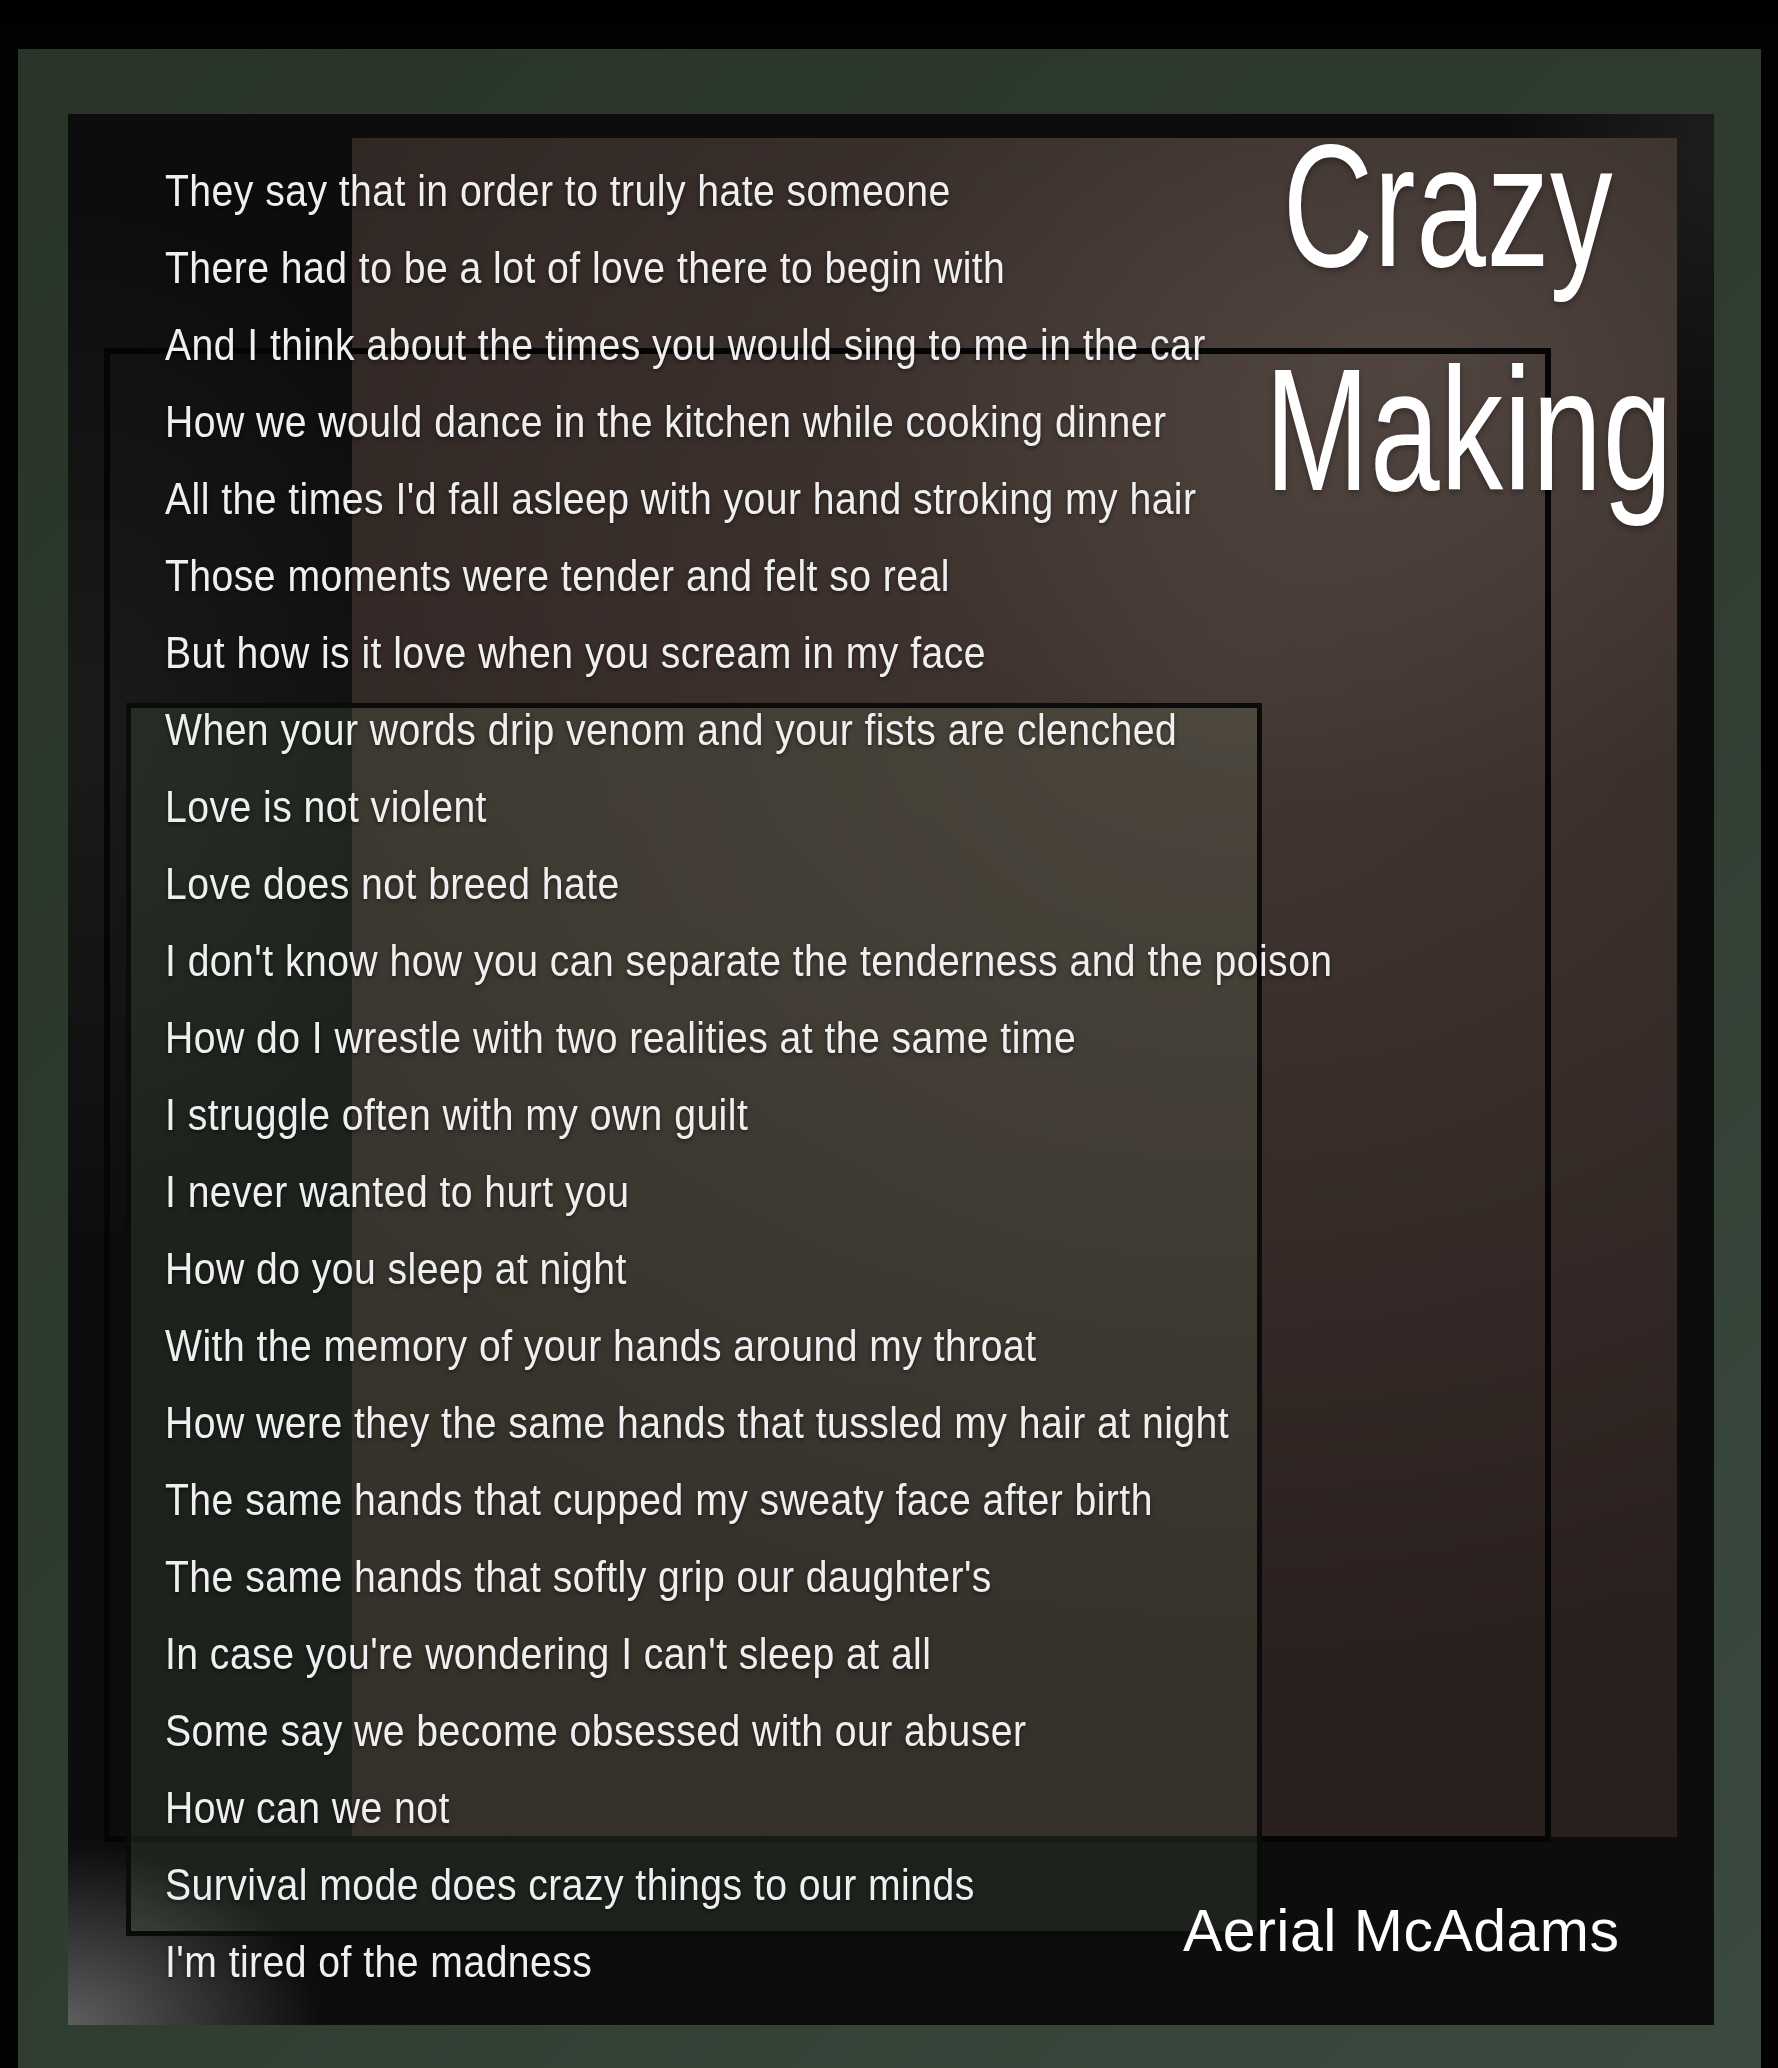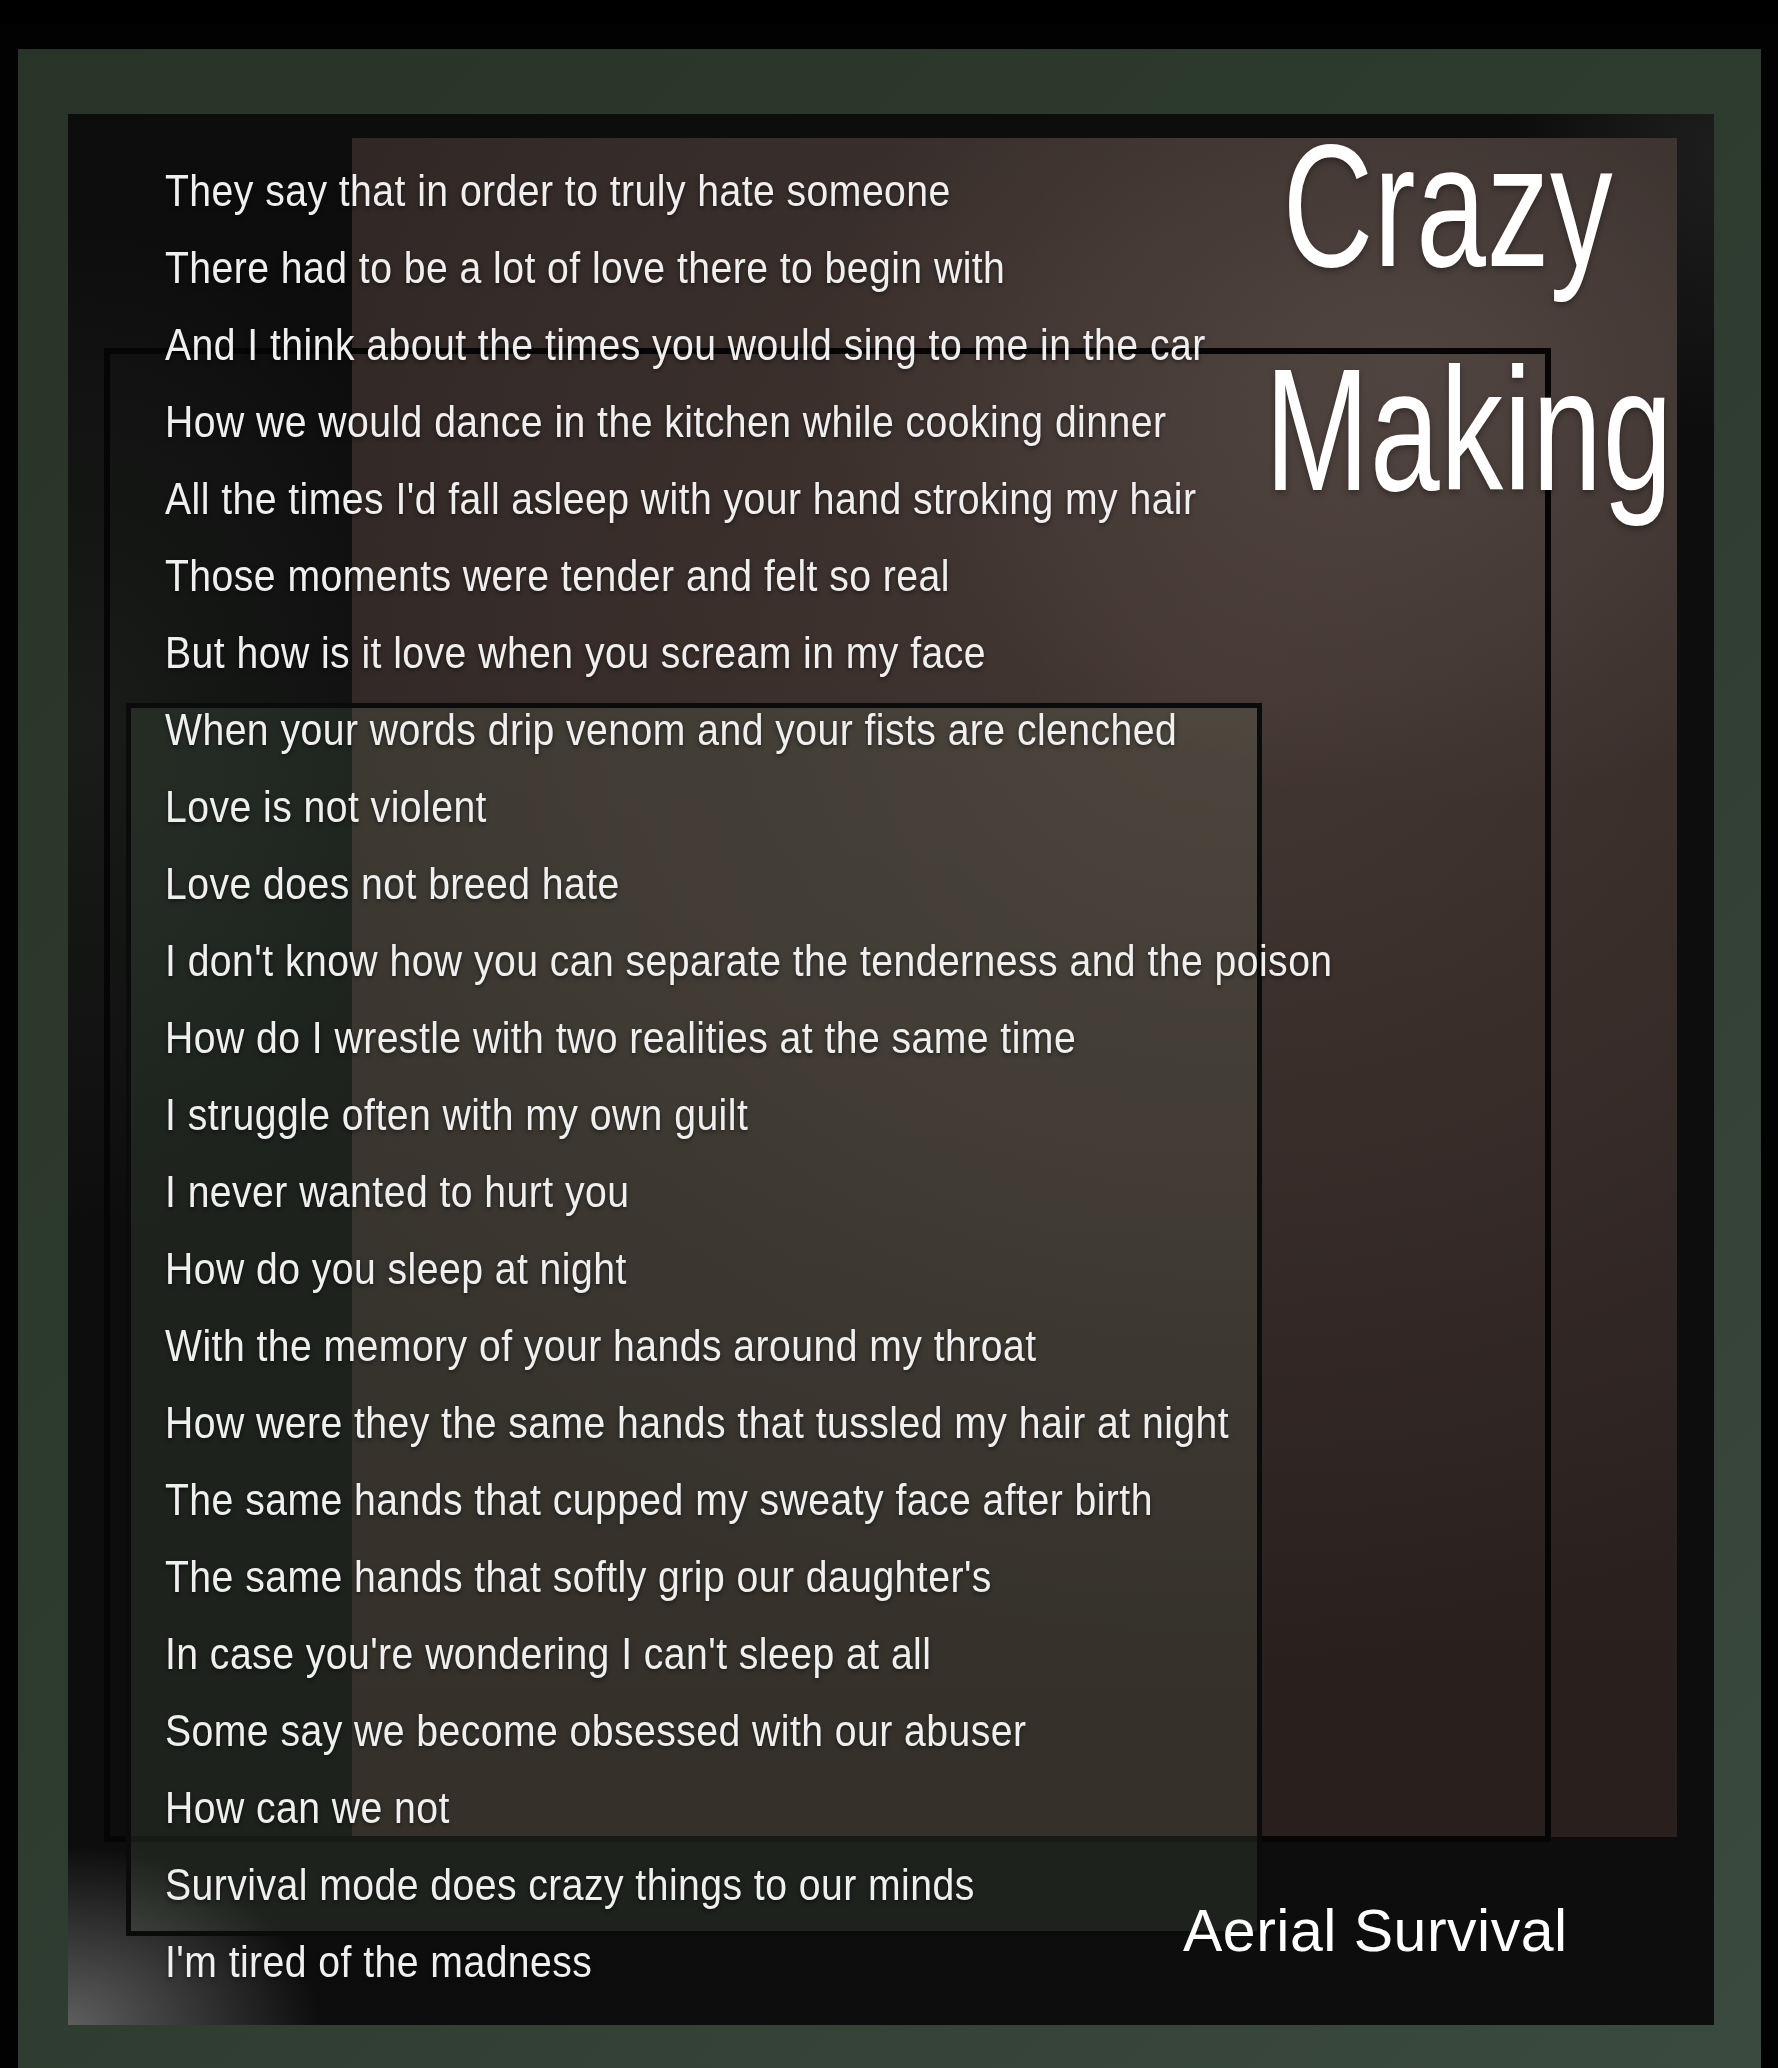--- a/index.html
+++ b/index.html
@@ -127,16 +127,16 @@
       <div class="poem-line">In case you're wondering I can't sleep at all</div>
       <div class="poem-line">Some say we become obsessed with our abuser</div>
       <div class="poem-line">How can we not</div>
       <div class="poem-line">Survival mode does crazy things to our minds</div>
       <div class="poem-line">I'm tired of the madness</div>
     </div>
 
   <div class="title-line l1">Crazy</div>
   <div class="title-line l2">Making</div>
 
-  <div class="signature">Aerial Survival</div>
+  <div class="signature">Aerial McAdams</div>
 
 </div>
 
 
 </body></html>

